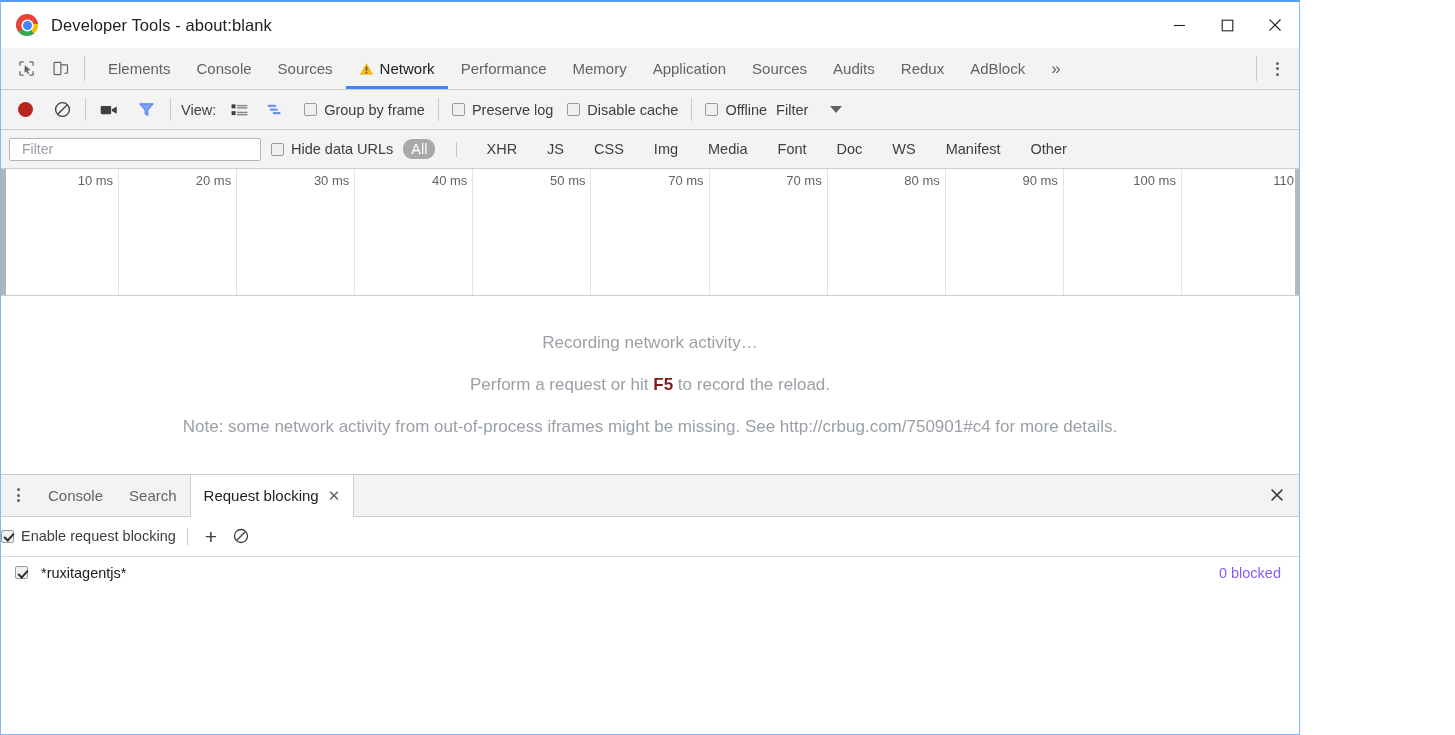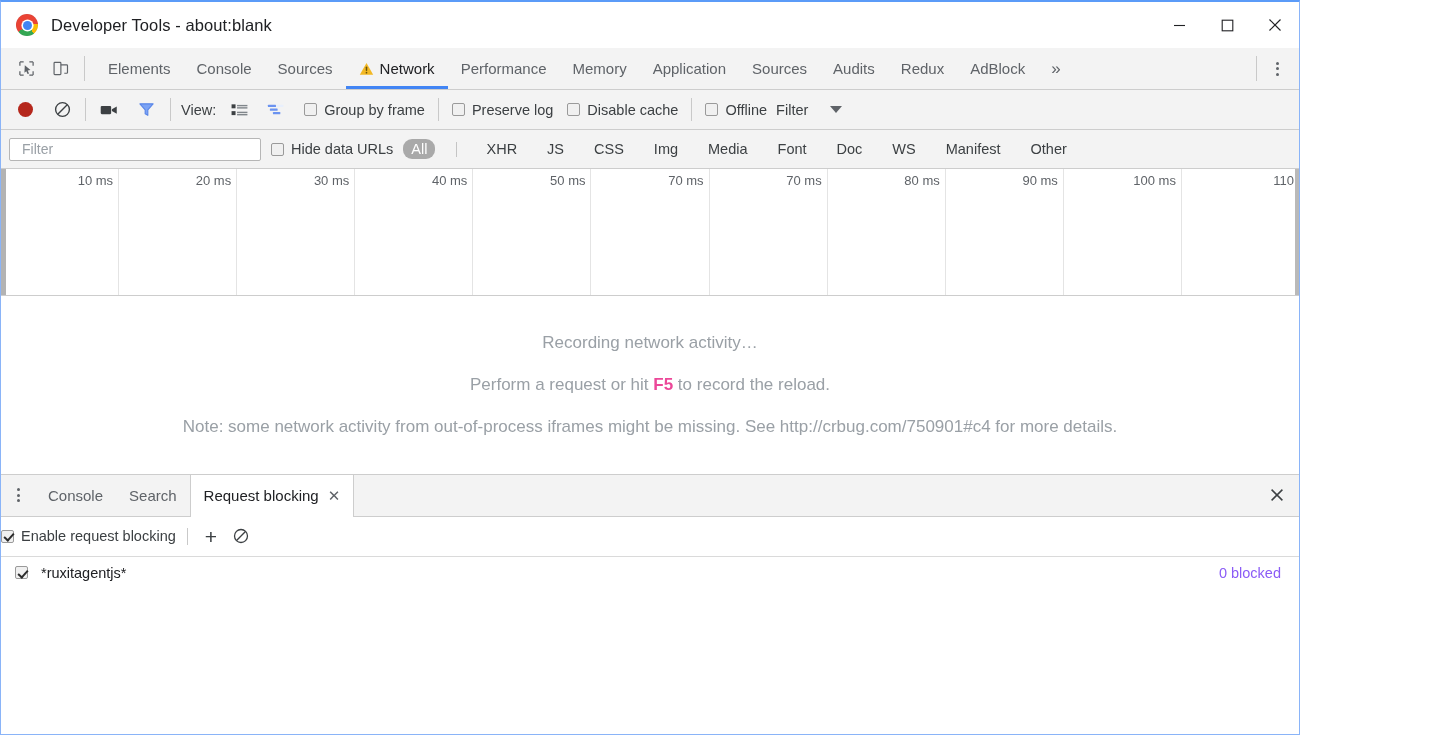--- a/index.html
+++ b/index.html
@@ -319,21 +319,21 @@
     border-bottom: 1px solid #cdcdcd;
     gap: 22px;
     padding: 0 20px;
     box-sizing: border-box;
   }
   .msg {
     font-size: 17px;
     color: #9aa0a6;
     white-space: nowrap;
   }
-  .msg b { font-weight: bold; color: #ec4899; }
+  .msg b { font-weight: bold; color: #7f1d1d; }
 
   
   .drawer-tabs {
     height: 41px;
     min-height: 41px;
     display: flex;
     align-items: stretch;
     background: #f3f3f3;
     border-bottom: 1px solid #cdcdcd;
     position: relative;

